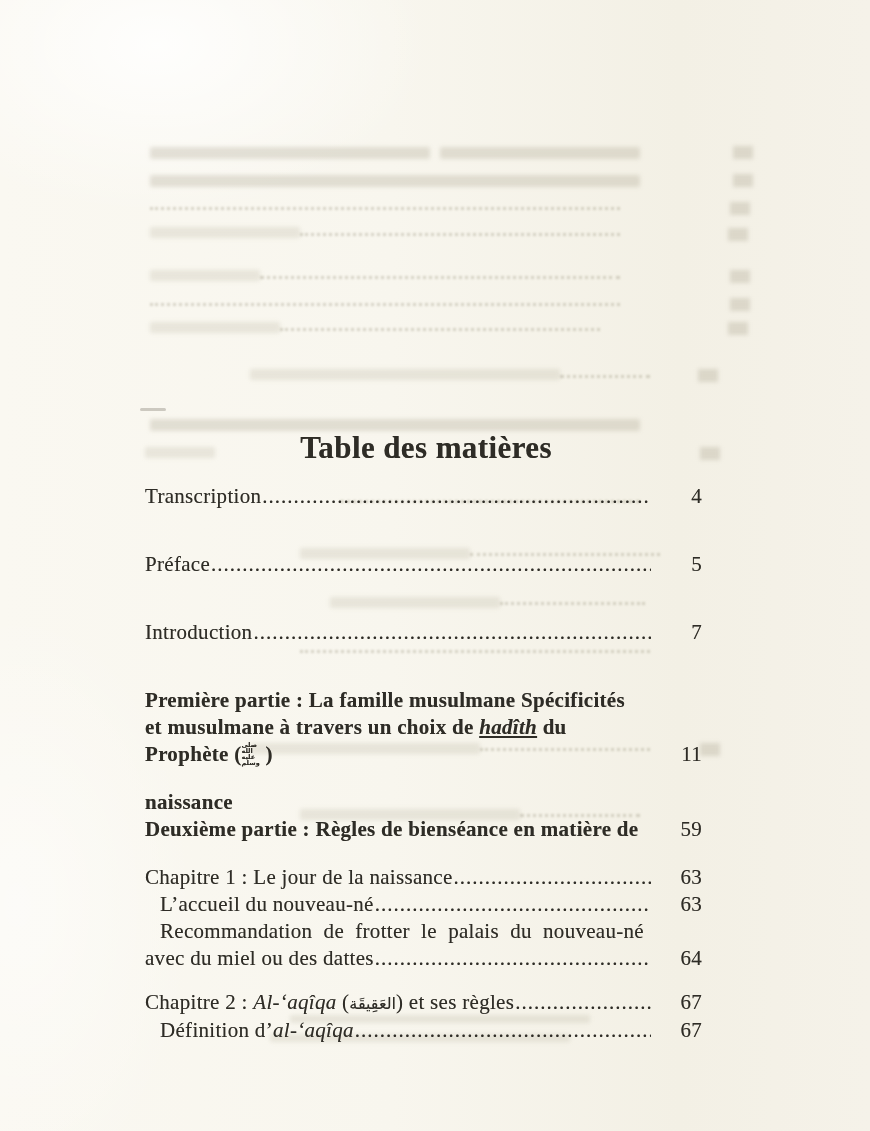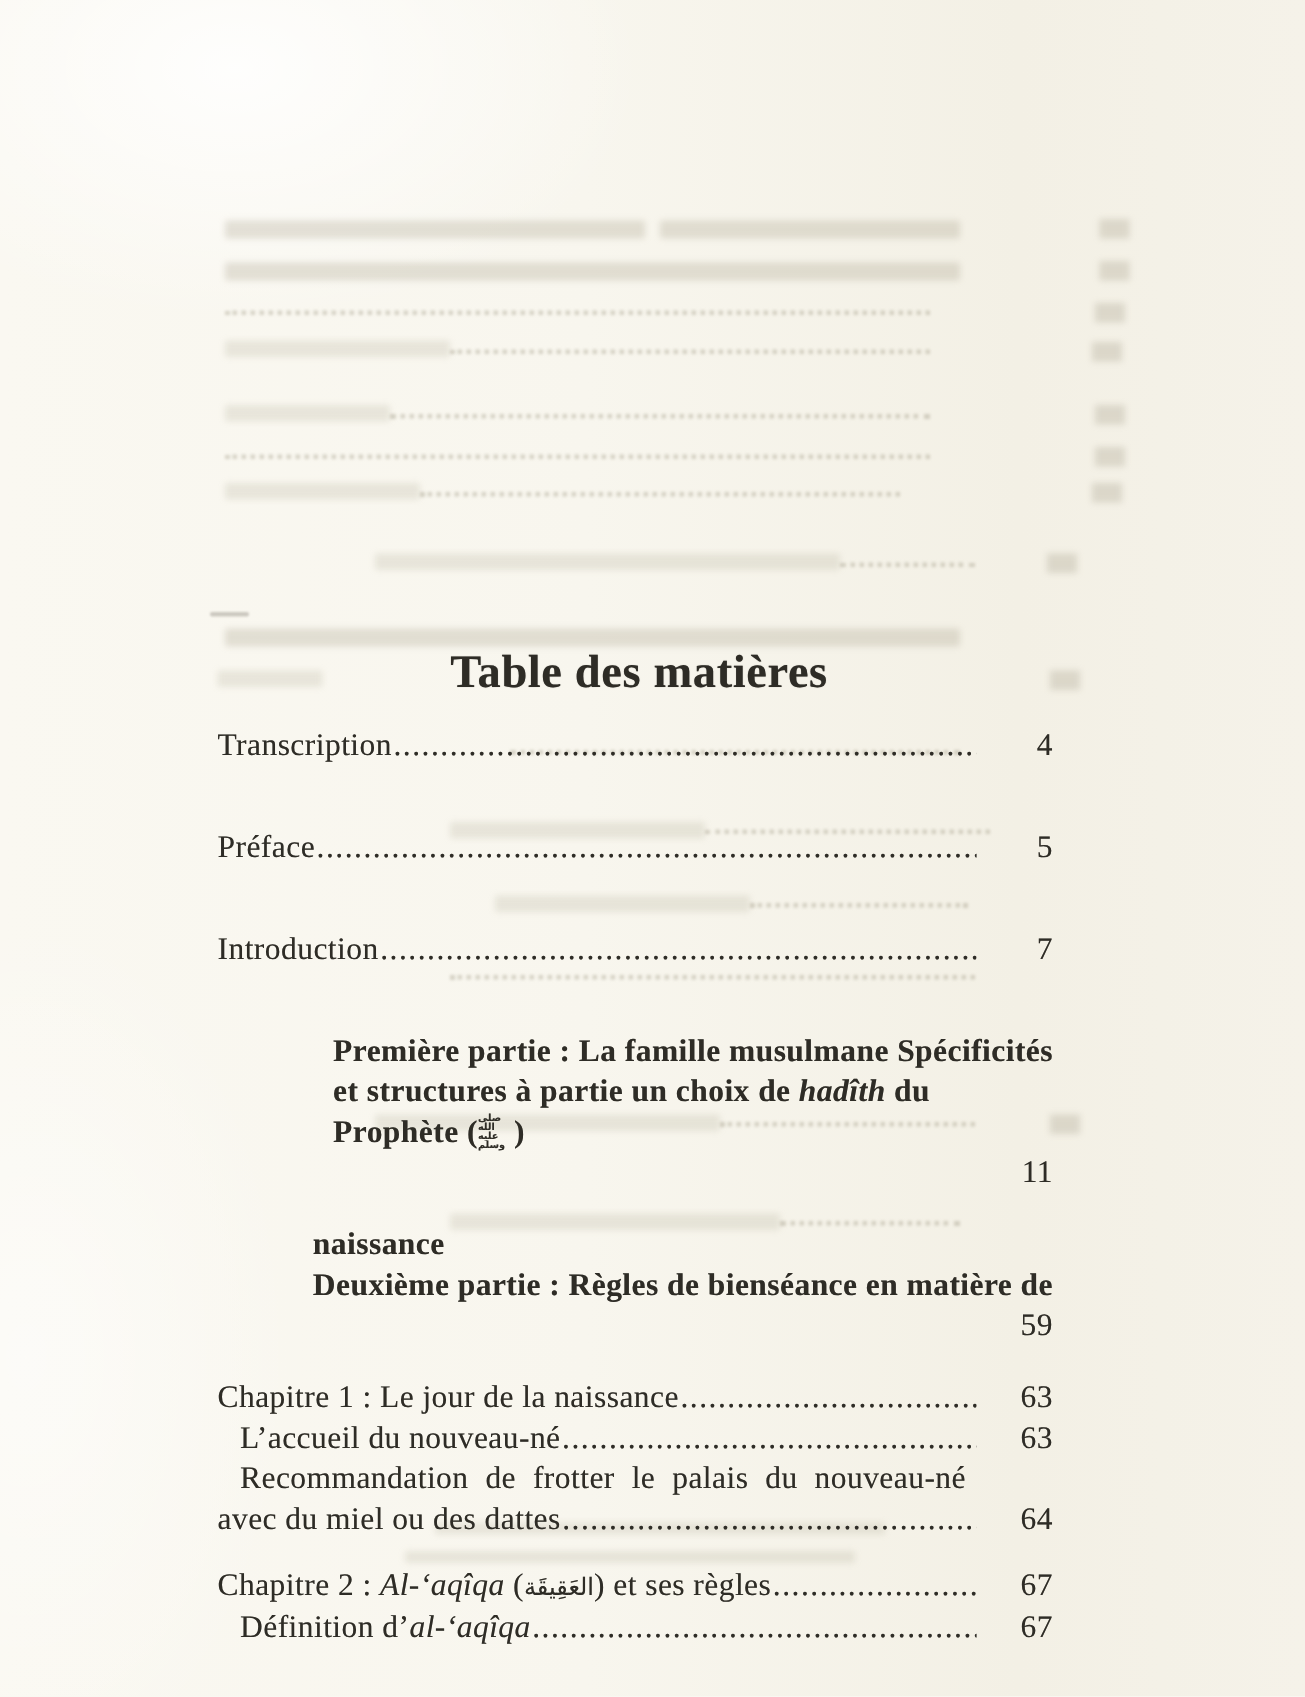--- a/index.html
+++ b/index.html
@@ -36,24 +36,24 @@
   }
   .row{display:flex;align-items:baseline;}
   .lbl{flex:none;white-space:nowrap;}
   .dots{flex:1 1 auto;overflow:hidden;white-space:nowrap;margin:0 3px 0 1px;}
   .dots::after{content:"...................................................................................................................................................";letter-spacing:1px;}
   .pg{flex:none;width:48px;text-align:right;}
   .gap23{margin-top:41px;}
   .gap21{margin-top:21px;}
   .gap17{margin-top:17px;}
   .ind{margin-left:15px;}
-  .block{display:flex;align-items:flex-end;flex-direction:column;}
+  .block{display:flex;align-items:flex-end;}
   .blines{flex:1 1 auto;font-weight:bold;}
   .it{font-style:italic;}
-  .itu{font-style:italic;text-align:center;}
+  .itu{font-style:italic;text-decoration:underline;text-align:center;}
   .ar{font-family:"DejaVu Sans", sans-serif;font-size:16px;margin-top:47px;}
   .pbuh{font-family:"DejaVu Sans", sans-serif;display:inline-block;width:24px;font-size:6.5px;line-height:6px;vertical-align:-4px;white-space:normal;letter-spacing:0;}
   .just{text-align:justify;text-align-last:justify;width:484px;}
 </style>
 </head>
 <body>
 
 <div class="sheet">
 
   <i class="g gb" style="left:150px;top:147px;width:280px"></i>
@@ -113,21 +113,21 @@
 
     <div class="row gap23">
       <span class="lbl">Introduction</span>
       <span class="dots"></span>
       <span class="pg">7</span>
     </div>
 
     <div class="block gap23">
       <div class="blines">
         <div>Première partie : La famille musulmane Spécificités</div>
-        <div><span>et structures à partie un choix de </span><span class="itu">hadîth</span><span> du</span></div>
+        <div><span>et musulmane à travers un choix de </span><span class="itu">hadîth</span><span> du</span></div>
         <div><span>Prophète (</span><span class="pbuh">صلى الله عليه وسلم</span><span>)</span></div>
       </div>
       <span class="pg">11</span>
     </div>
 
     <div class="block gap21">
       <div class="blines">
         <div>naissance</div>
         <div>Deuxième partie : Règles de bienséance en matière de</div>
       </div>

